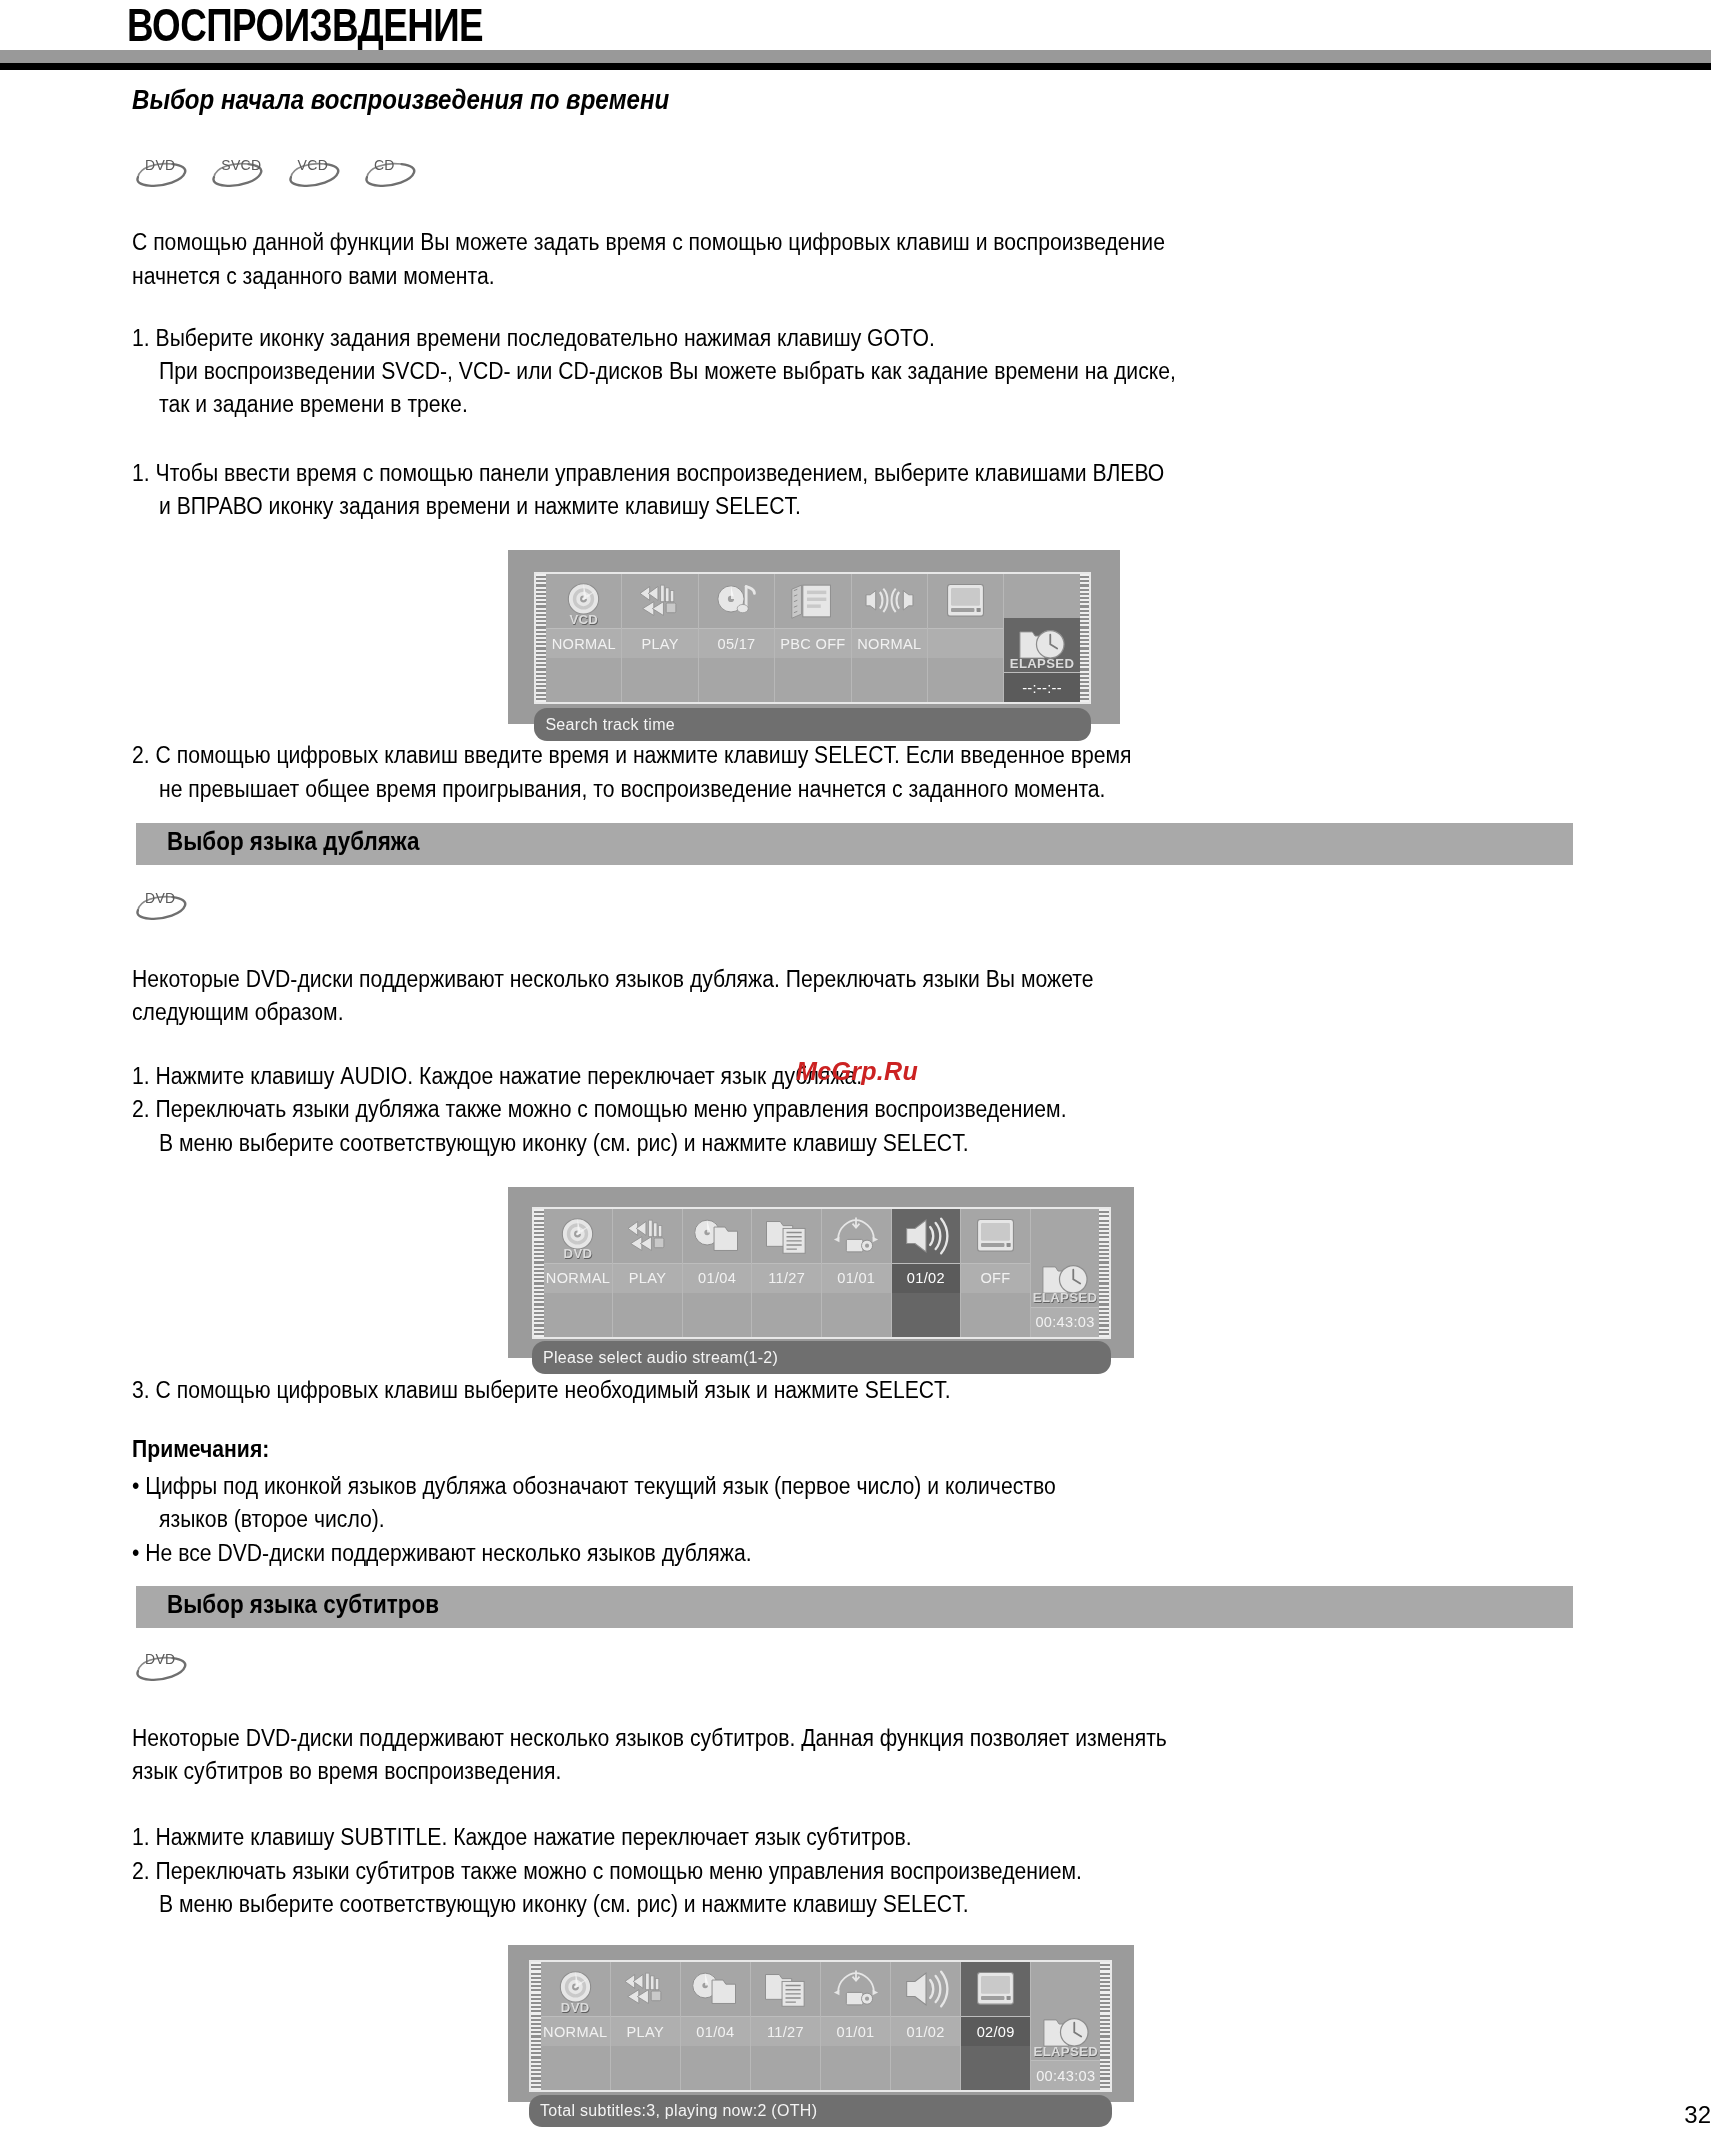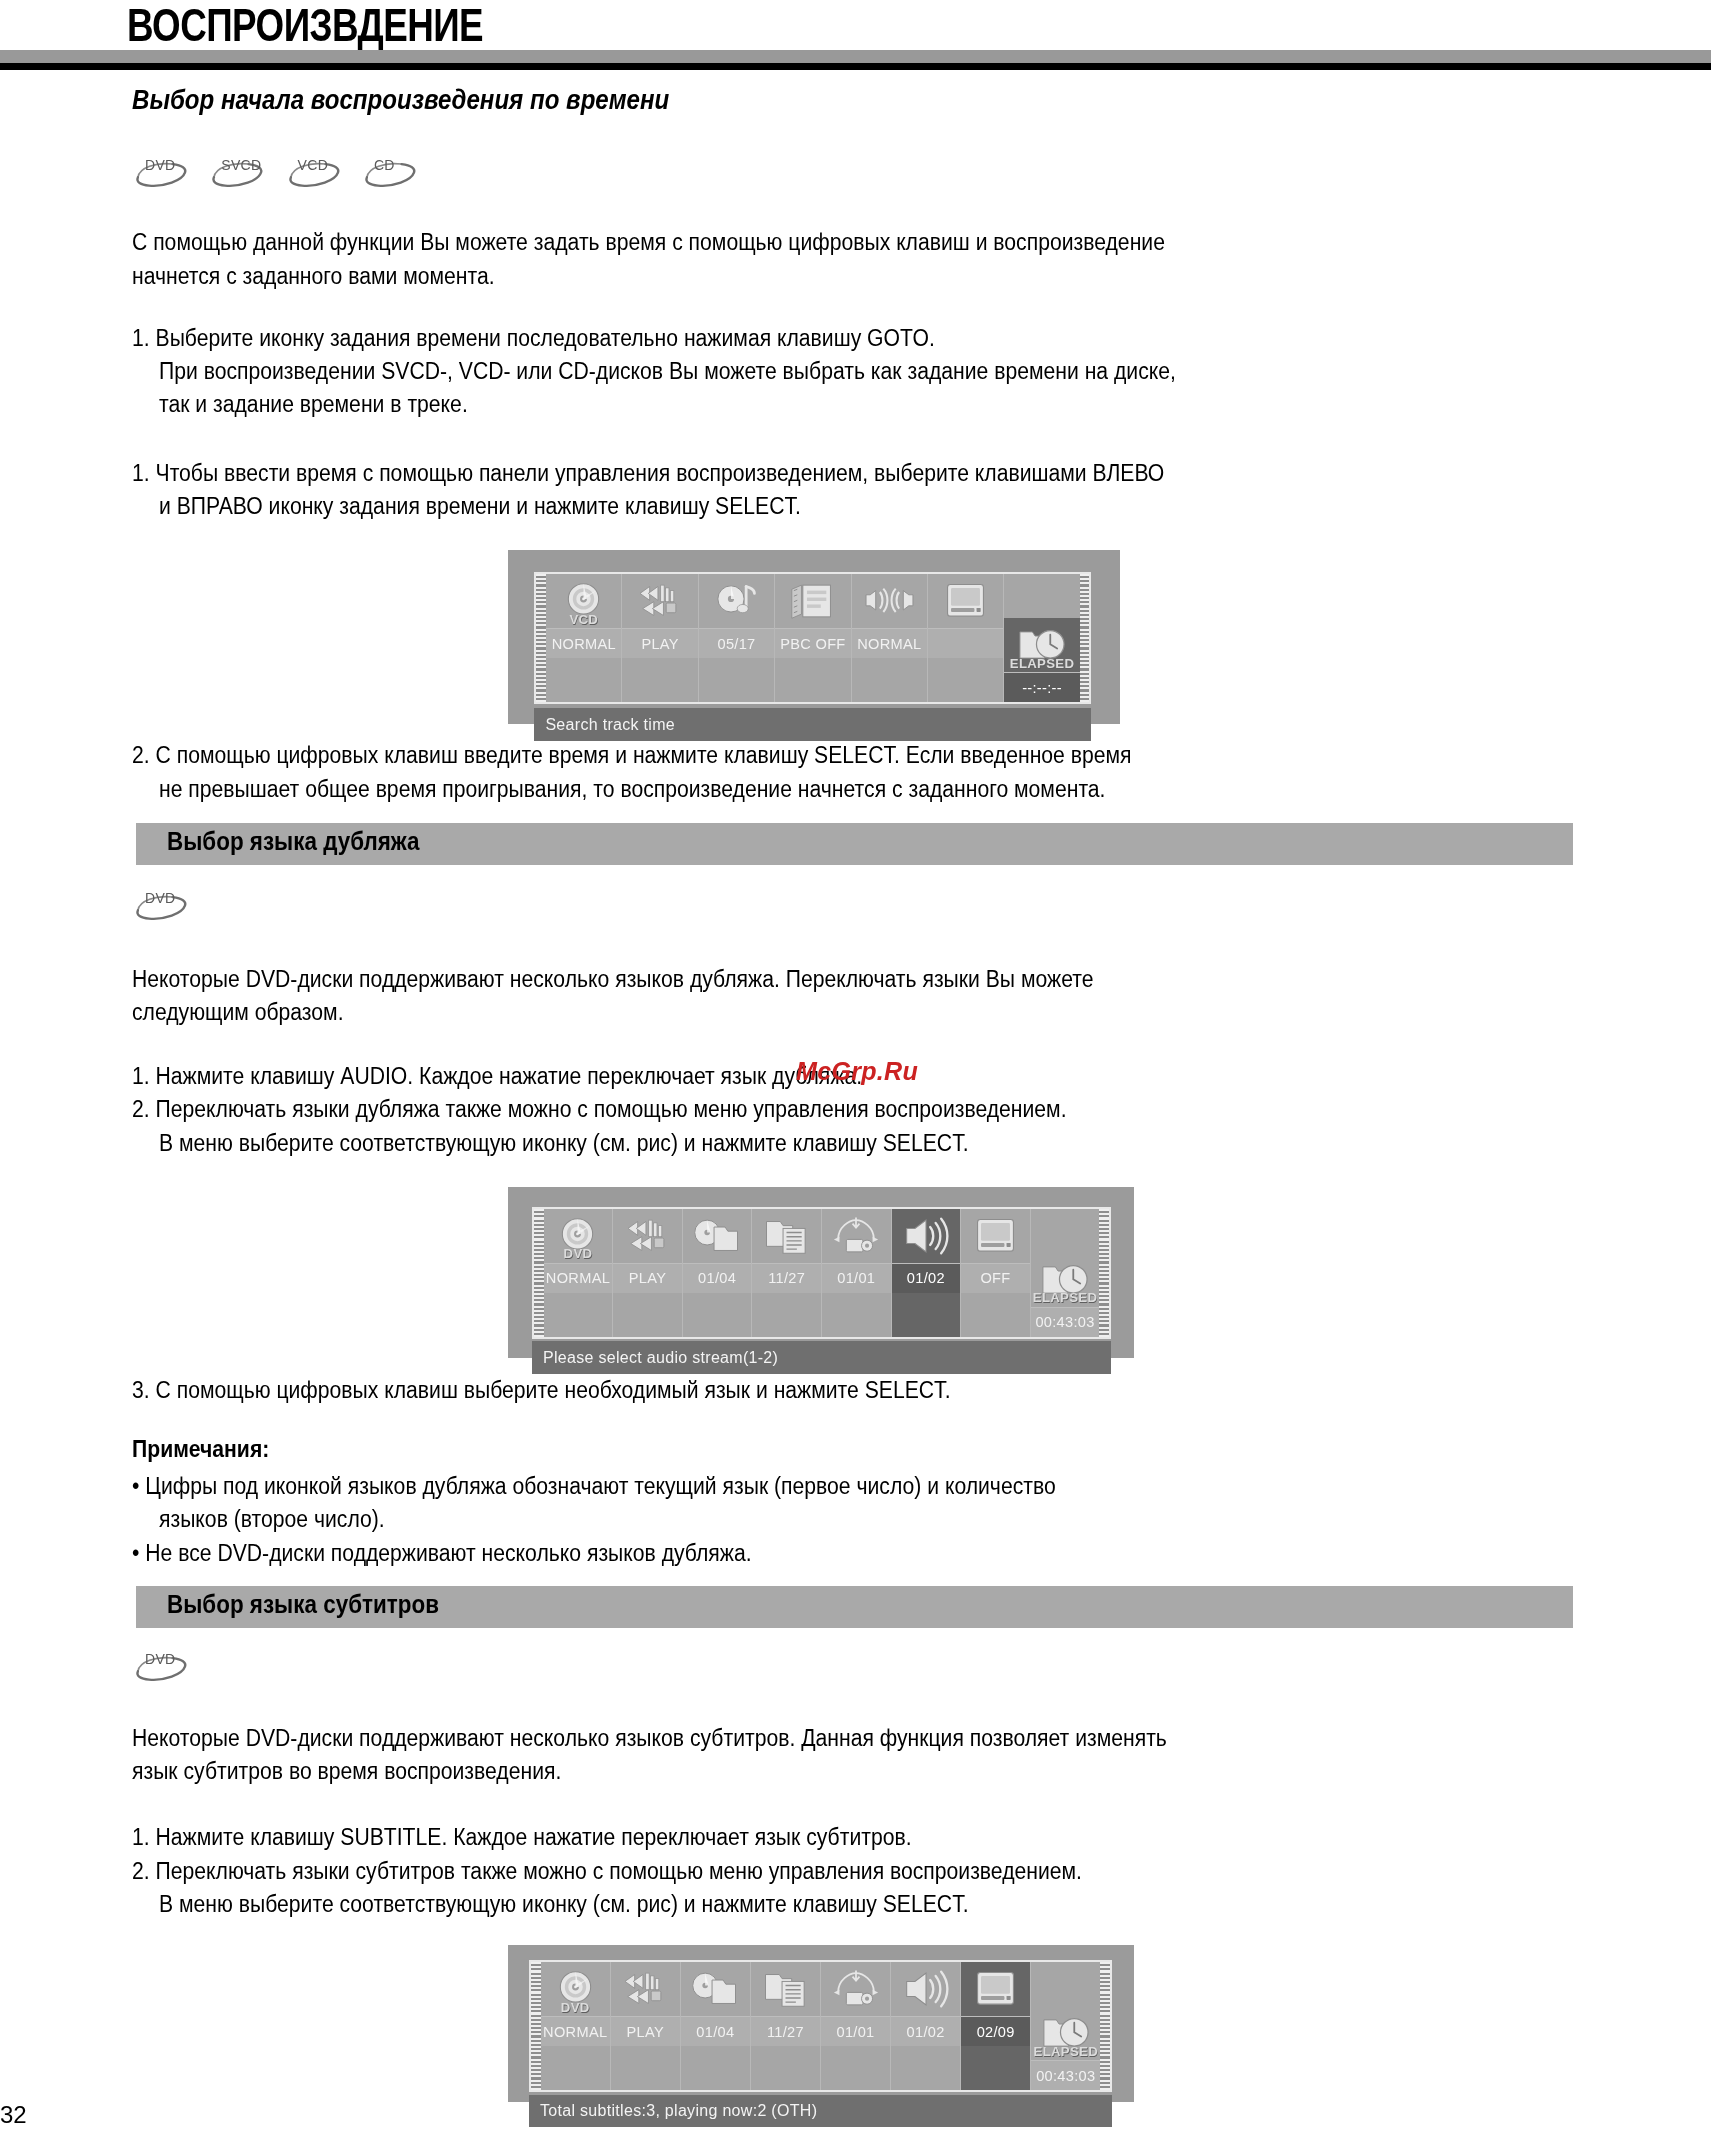--- a/index.html
+++ b/index.html
@@ -204,20 +204,21 @@
   .osd-status {
     box-sizing: border-box;
     background: #6f6f6f;
     color: #f4f4f4;
     font-size: 16px;
     letter-spacing: 0.3px;
     display: flex;
     align-items: center;
     padding-left: 11px;
     white-space: nowrap;
+    border-radius: 13px;
   }
 
   
   .watermark {
     position: absolute;
     color: #cc2222;
     font-size: 26.4px;
     font-style: italic;
     font-weight: bold;
     letter-spacing: 0.3px;
@@ -226,21 +227,21 @@
     transform-origin: left top;
     pointer-events: none;
   }
 
   
   .page-number {
     position: absolute;
     left: 0;
     top: 2101px;
     width: 1711px;
-    text-align: left;
+    text-align: right;
     font-size: 24px;
     line-height: 28px;
   }
 </style>
 </head>
 <body>
 
 <div class="page-header">
   <div class="page-title">ВОСПРОИЗВДЕНИЕ</div>
   <div class="header-rule-gray"></div>

